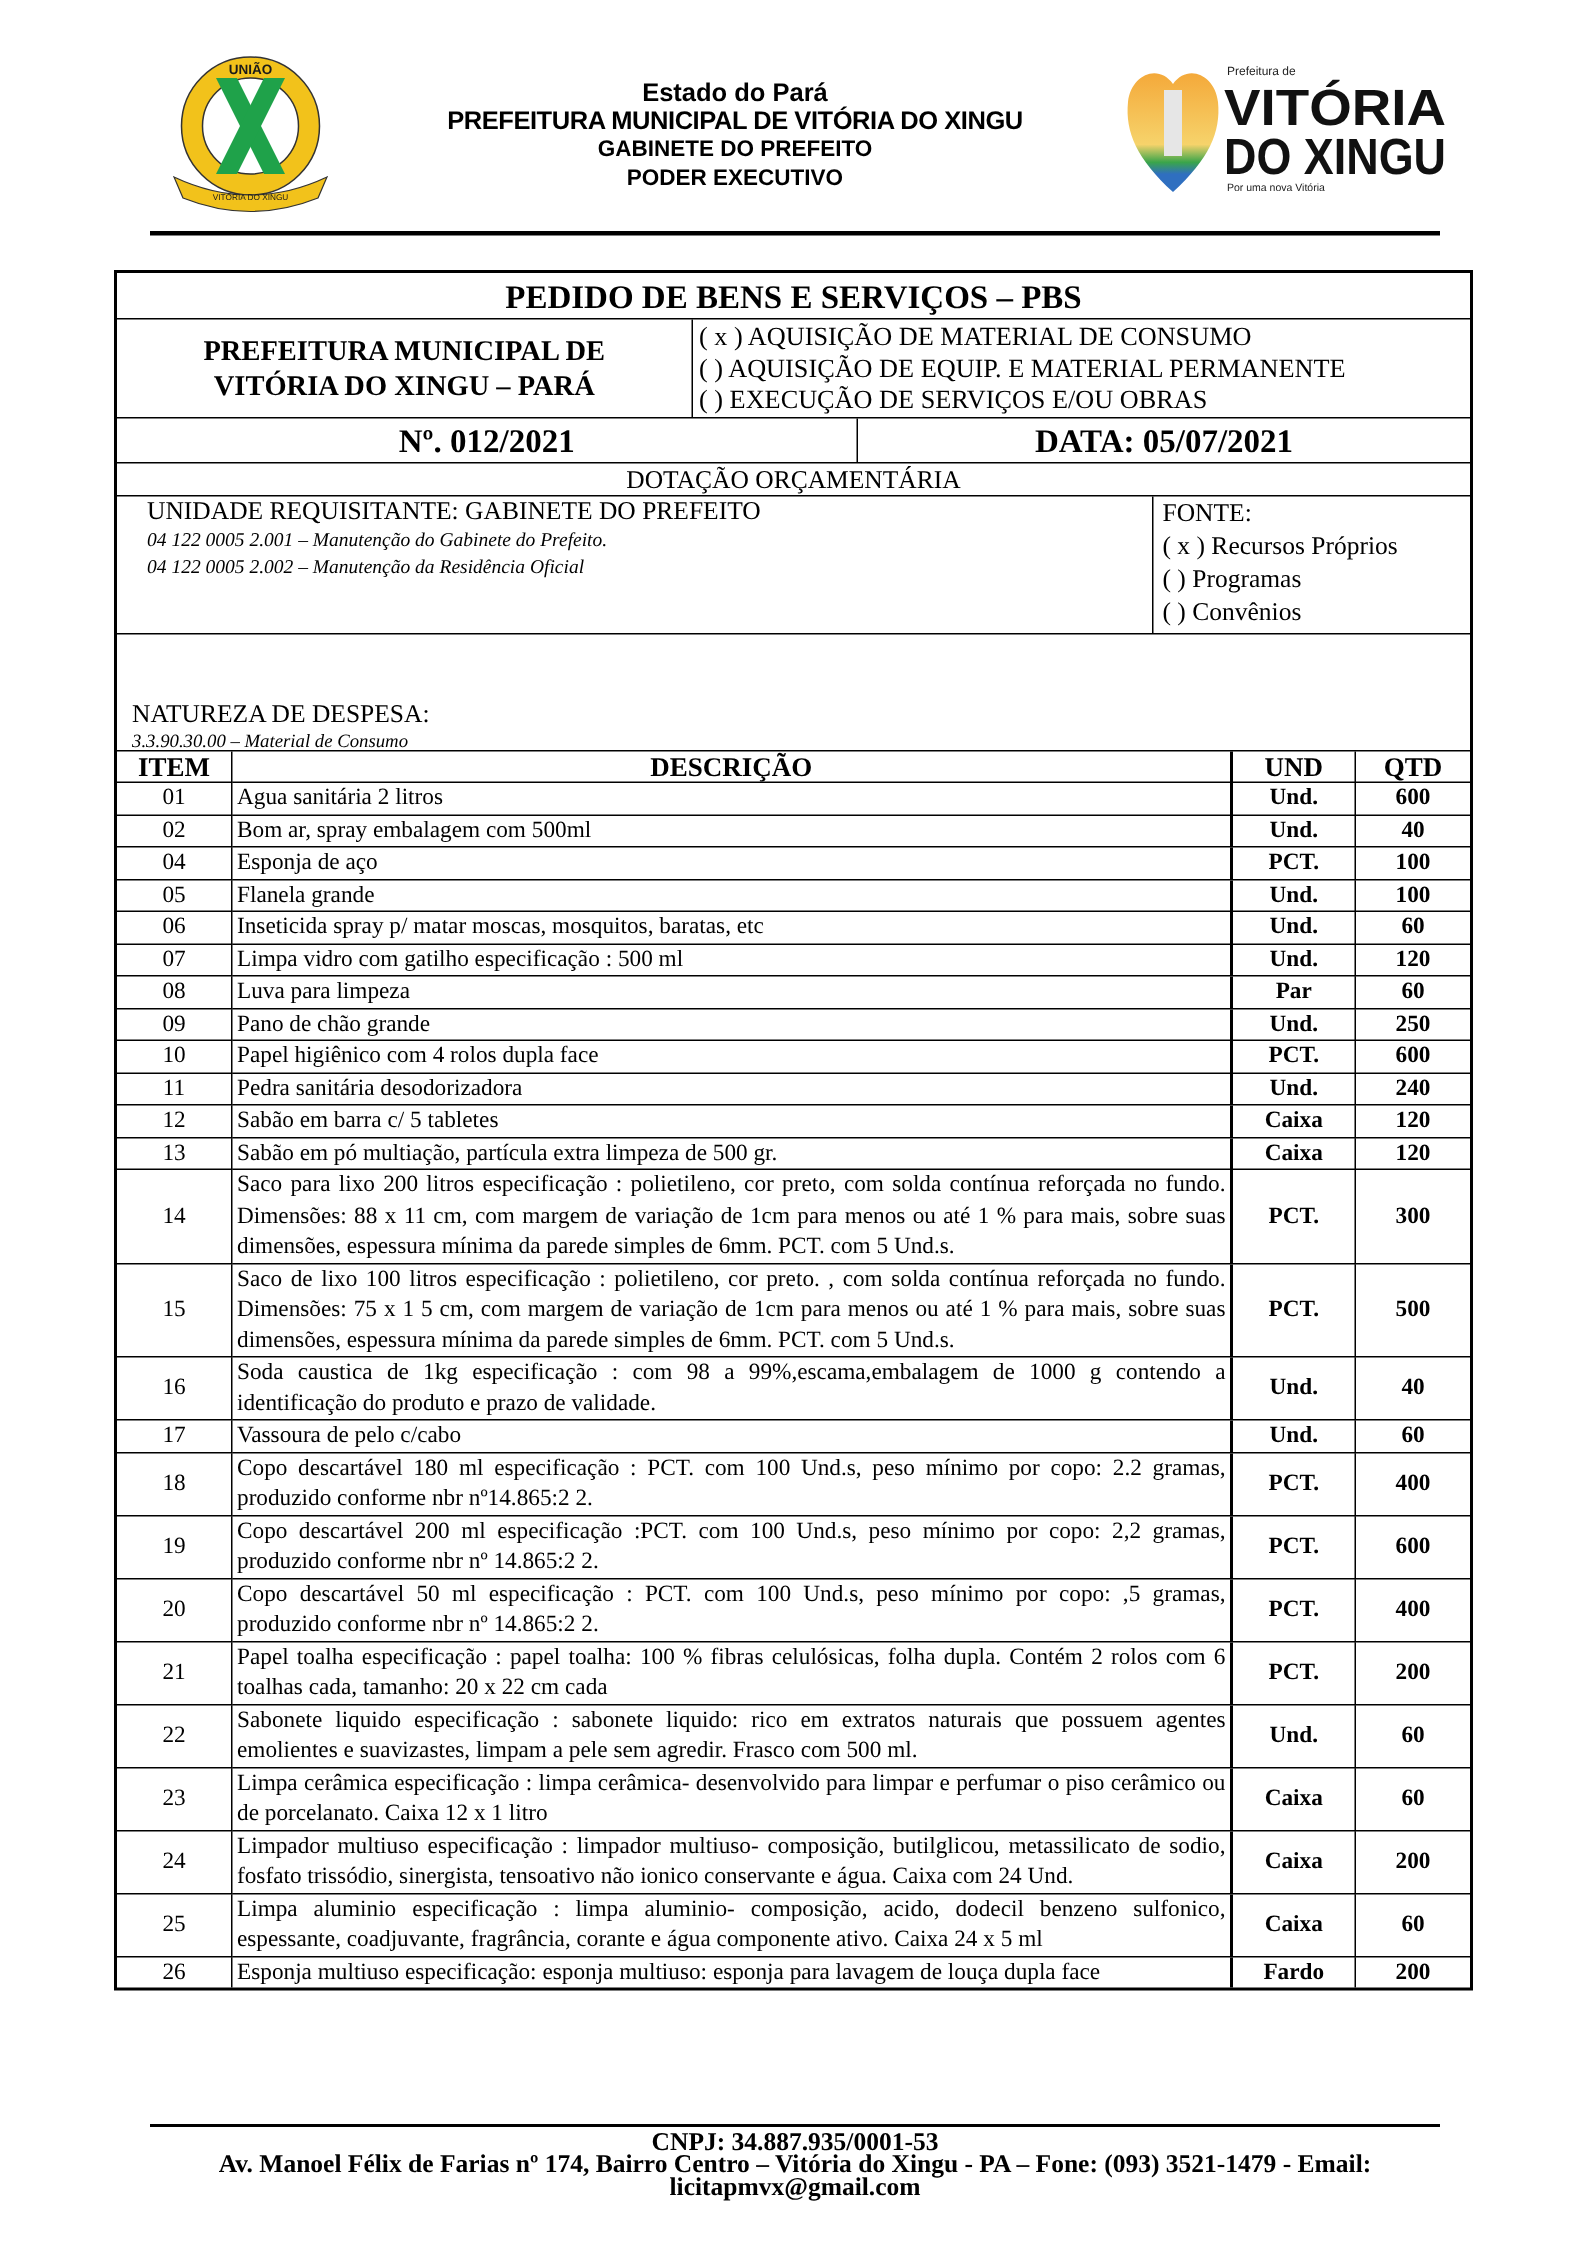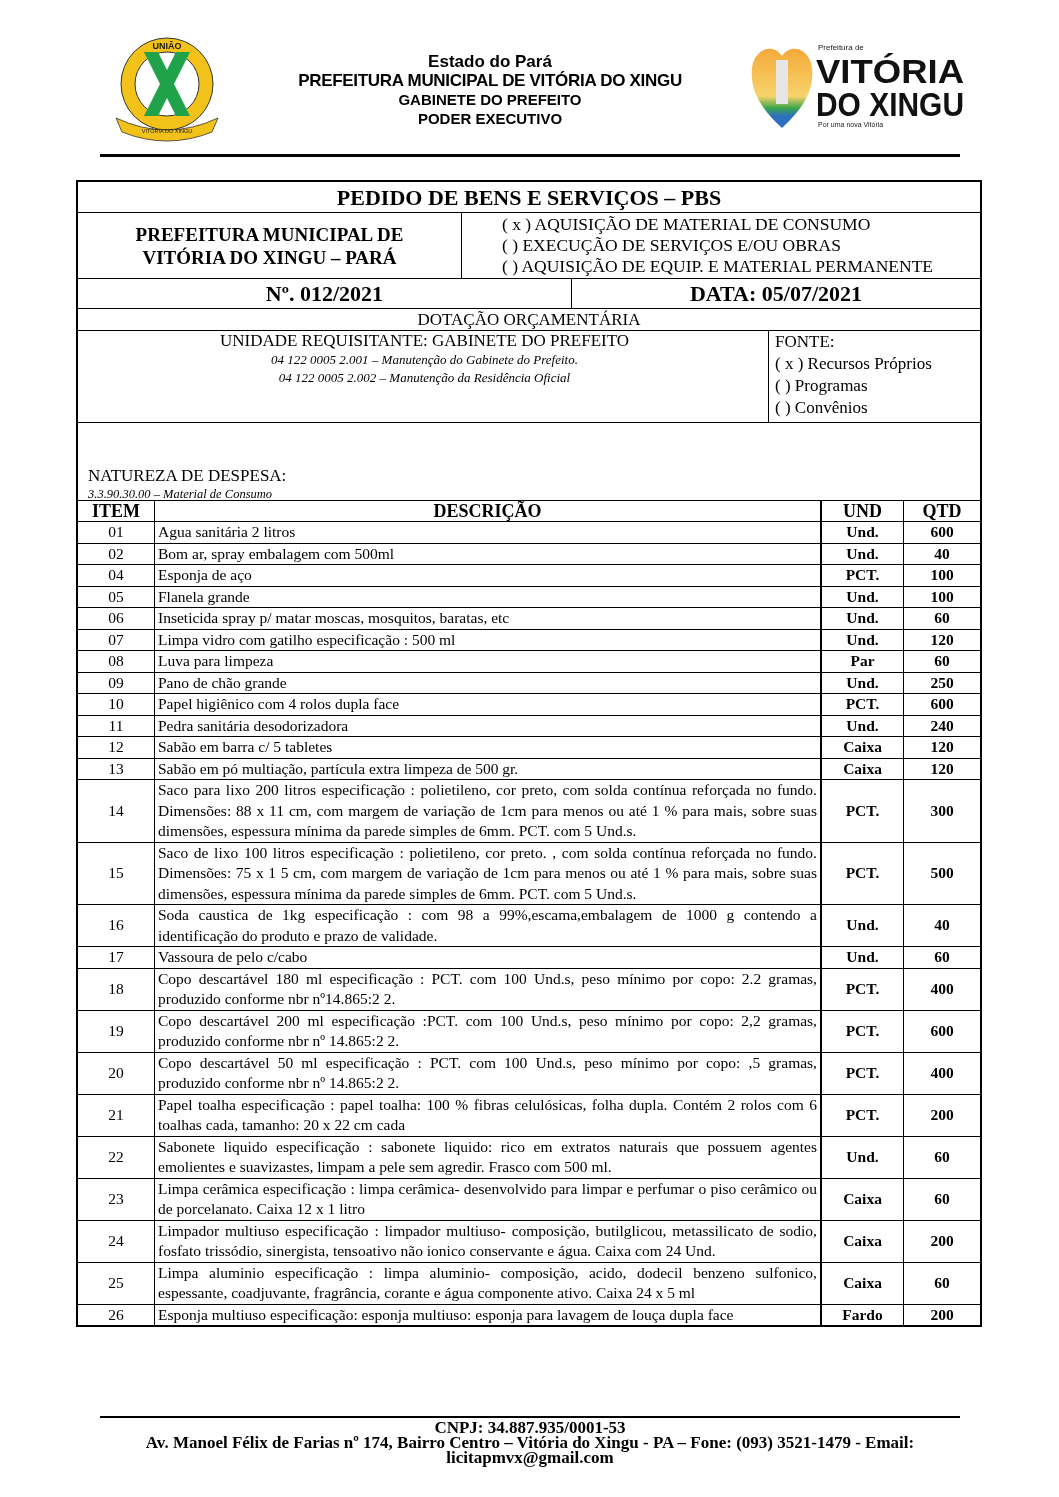--- a/index.html
+++ b/index.html
@@ -9,29 +9,29 @@
   .logo-right{position:absolute;left:748px;top:40px;width:218px;height:92px;}
   .hdr-text{position:absolute;left:230px;top:52px;width:520px;text-align:center;font-family:"Liberation Sans","DejaVu Sans",sans-serif;font-weight:bold;line-height:19px;}
   .hdr-text .l1{font-size:17px;}
   .hdr-text .l2{font-size:17px;letter-spacing:-0.3px;}
   .hdr-text .l3,.hdr-text .l4{font-size:15px;}
   .hdr-rule{position:absolute;left:100px;top:154px;width:860px;height:3px;background:#000;}
 
   .form{position:absolute;left:76px;top:180px;width:906px;border:2px solid #000;box-sizing:border-box;}
   .row{border-bottom:1px solid #000;box-sizing:border-box;}
   .title-row{height:31px;text-align:center;font-weight:bold;font-size:22px;line-height:31px;}
-  .org-row{display:flex;height:66px;gap:36px;}
+  .org-row{display:flex;height:66px;}
   .org-name{width:384px;border-right:1px solid #000;text-align:center;font-weight:bold;font-size:19px;line-height:23px;padding-top:10px;box-sizing:border-box;}
   .acq{flex:1;font-size:17.5px;line-height:21px;padding-left:4px;padding-top:1px;}
   .num-row{display:flex;height:30px;font-weight:bold;font-size:22px;line-height:30px;}
   .num{width:494px;border-right:1px solid #000;text-align:center;box-sizing:border-box;}
   .date{flex:1;text-align:center;}
   .dot-row{height:22px;text-align:center;font-weight:normal;font-size:17px;line-height:22px;}
   .unit-row{display:flex;height:92px;}
-  .unit-left{flex:1;padding-left:3px;text-align:center;}
+  .unit-left{flex:1;padding-left:20px;}
   .unit-title{font-size:17px;line-height:20px;}
   .unit-line{font-size:13px;font-style:italic;line-height:18px;}
   .fonte{width:212px;border-left:1px solid #000;padding-left:6px;font-size:17px;line-height:22px;box-sizing:border-box;}
   .nat-row{height:38px;padding-left:10px;margin-top:40px;}
   .nat-title{font-size:17px;line-height:22px;padding-top:2px;}
   .nat-line{font-size:12.5px;font-style:italic;line-height:14px;}
 
   table.items{width:100%;border-collapse:collapse;}
   table.items th,table.items td{border:1px solid #000;padding:0 3px;vertical-align:middle;}
   table.items tr:first-child th{border-top:none;margin-left:12px;}
@@ -93,22 +93,22 @@
 <div class="form">
   <div class="row title-row">PEDIDO DE BENS E SERVIÇOS – PBS</div>
 
   <div class="row org-row">
     <div class="org-name">
       <div>PREFEITURA MUNICIPAL DE</div>
       <div>VITÓRIA DO XINGU – PARÁ</div>
     </div>
     <div class="acq">
       <div><span>( x )</span> <span>AQUISIÇÃO DE MATERIAL DE CONSUMO</span></div>
+      <div><span>(    )</span> <span>AQUISIÇÃO DE EQUIP. E MATERIAL PERMANENTE</span></div>
       <div><span>(    )</span> <span>EXECUÇÃO DE SERVIÇOS E/OU OBRAS</span></div>
-      <div><span>(    )</span> <span>AQUISIÇÃO DE EQUIP. E MATERIAL PERMANENTE</span></div>
     </div>
   </div>
 
   <div class="row num-row">
     <div class="num">Nº. 012/2021</div>
     <div class="date">DATA: 05/07/2021</div>
   </div>
 
   <div class="row dot-row">DOTAÇÃO ORÇAMENTÁRIA</div>
 

